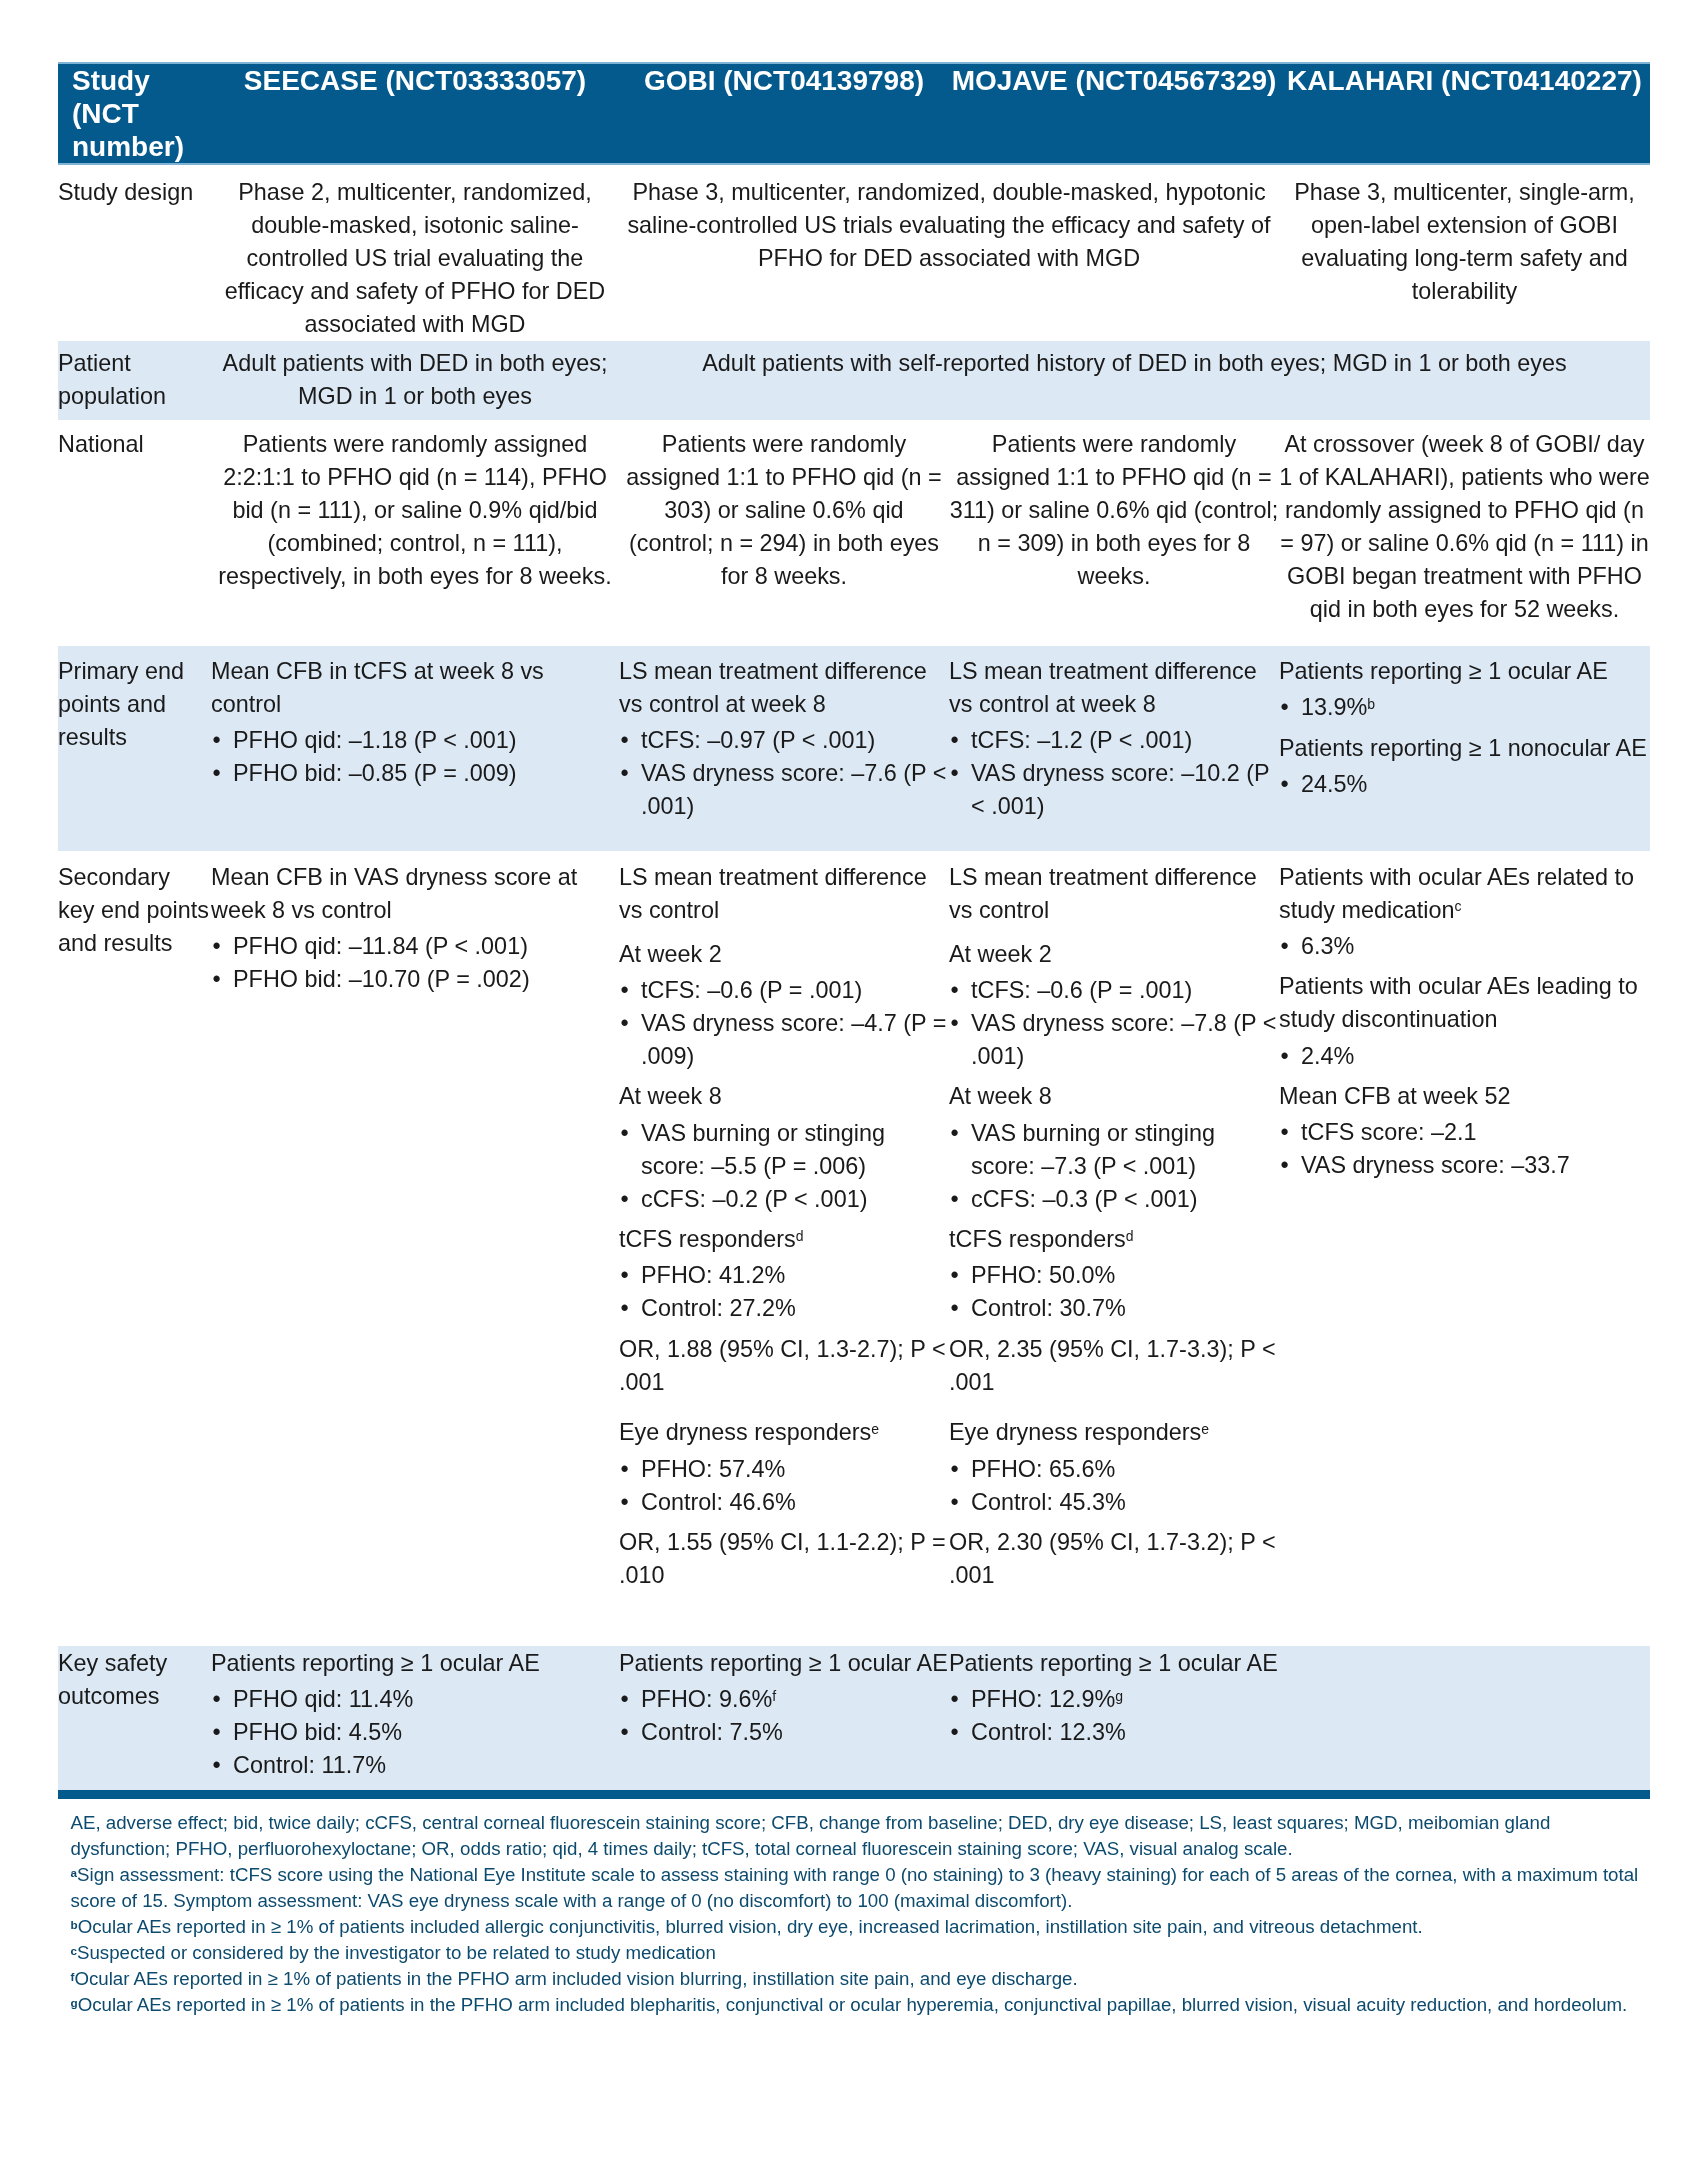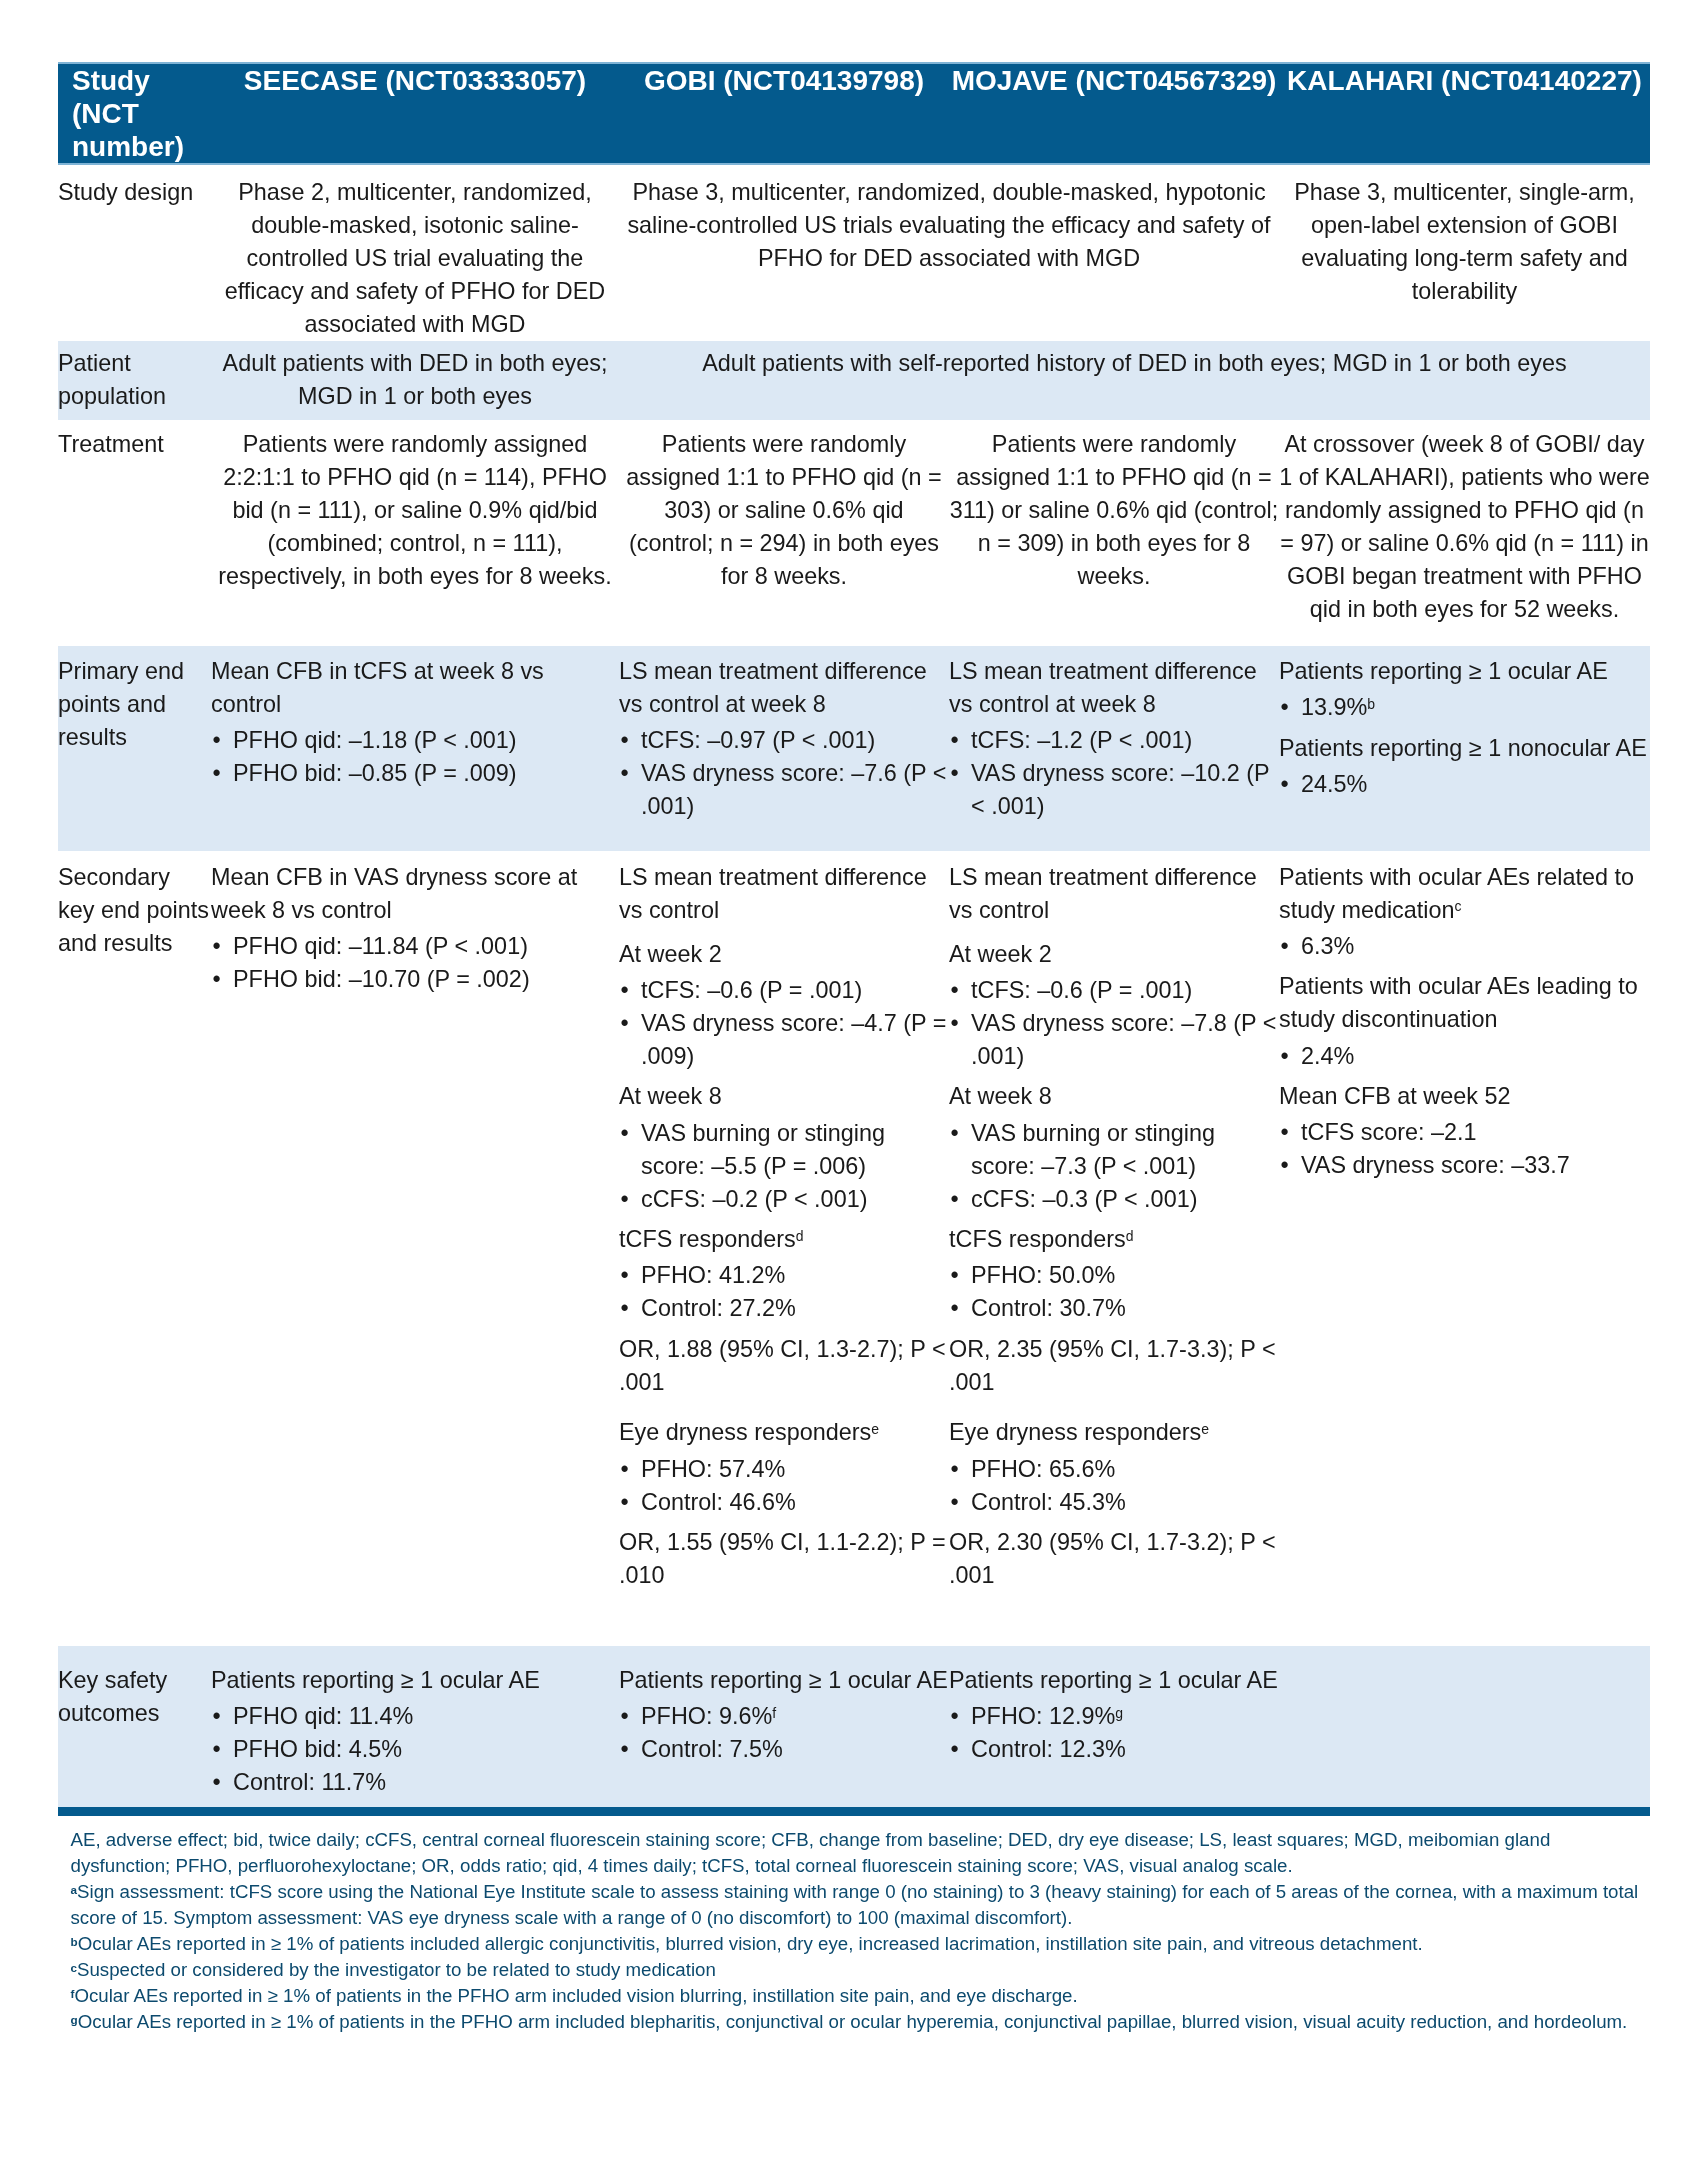--- a/index.html
+++ b/index.html
@@ -34,21 +34,21 @@
   ul.b { list-style: none; margin: 3.1px 0 7.8px 0; padding: 0; }
   ul.b li { position: relative; padding-left: 22px; }
   ul.b li:before { content: "\2022"; position: absolute; left: 1.6px; top: 0; }
   .sup { font-size: 14px; vertical-align: top; position: relative; top: -3.1px; }
 
   tr.r-design td { height: 162px; padding-top: 11px; }
   tr.r-pop td { height: 73px; padding-top: 6.2px; }
   tr.r-treat td { height: 218px; padding-top: 7.8px; }
   tr.r-prim td { height: 196px; padding-top: 9.3px; }
   tr.r-sec td { height: 785px; padding-top: 9.3px; }
-  tr.r-safe td { height: 143px; padding-top: 18px; }
+  tr.r-safe td { height: 143px; padding-top: 1px; }
   tr.r-end td { height: 9.3px; background: #045a8d; padding: 0; }
 
   .gap { height: 11px; }
 
   .footnotes { margin-top: 11px; font-size: 18.7px; line-height: 26px; color: #0c4a6e; padding-left: 12.5px; padding-right: 9.3px; }
   .footnotes div { }
   .fsup { font-size: 11.7px; vertical-align: top; position: relative; top: -2.3px; font-weight: bold; }
 </style>
 </head>
 <body>
@@ -81,21 +81,21 @@
         <td class="center">Phase 3, multicenter, single-arm, open-label extension of GOBI evaluating long-term safety and tolerability</td>
       </tr>
 
       <tr class="r-pop shade">
         <td class="label">Patient population</td>
         <td class="center">Adult patients with DED in both eyes; MGD in 1 or both eyes</td>
         <td class="center" colspan="3">Adult patients with self-reported history of DED in both eyes; MGD in 1 or both eyes</td>
       </tr>
 
       <tr class="r-treat">
-        <td class="label">Treatment</td>
+        <td class="label">National</td>
         <td class="center">Patients were randomly assigned 2:2:1:1 to PFHO qid (n = 114), PFHO bid (n = 111), or saline 0.9% qid/bid (combined; control, n = 111), respectively, in both eyes for 8 weeks.</td>
         <td class="center">Patients were randomly assigned 1:1 to PFHO qid (n = 303) or saline 0.6% qid (control; n = 294) in both eyes for 8 weeks.</td>
         <td class="center">Patients were randomly assigned 1:1 to PFHO qid (n = 311) or saline 0.6% qid (control; n = 309) in both eyes for 8 weeks.</td>
         <td class="center">At crossover (week 8 of GOBI/ day 1 of KALAHARI), patients who were randomly assigned to PFHO qid (n = 97) or saline 0.6% qid (n = 111) in GOBI began treatment with PFHO qid in both eyes for 52 weeks.</td>
       </tr>
 
       <tr class="r-prim shade">
         <td class="label">Primary end points and results</td>
         <td class="left">
           <div>Mean CFB in tCFS at week 8 vs control</div>

